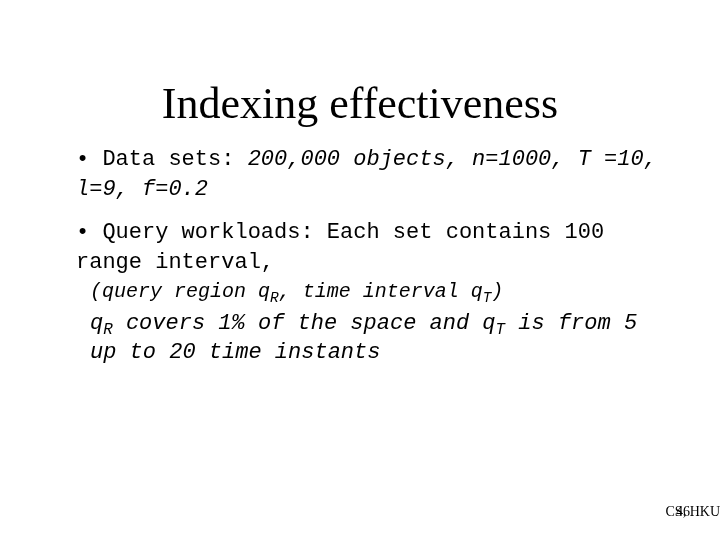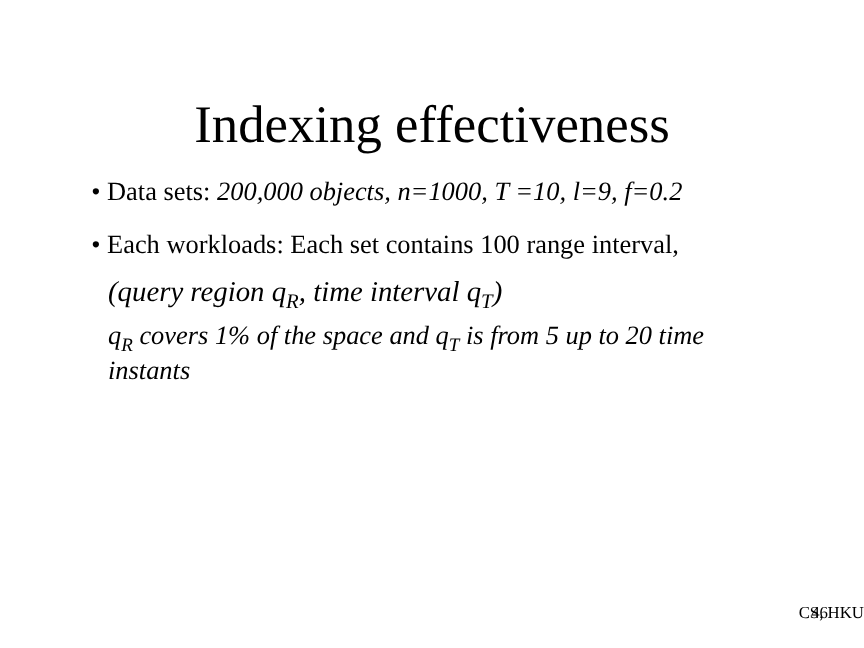--- a/index.html
+++ b/index.html
@@ -30,30 +30,30 @@
   .body {
     position: absolute;
     top: 145px;
     left: 76px;
     right: 60px;
     font-size: 22px;
     line-height: 1.35;
   }
   .bullet {
     margin-bottom: 14px;
+    font-family: Liberation Mono, monospace;
   }
   .bullet-mark {
     display: inline;
   }
   .italic { font-style: italic; }
   .sub-line {
-    margin-top: 10px;
     margin-left: 14px;
     font-style: italic;
-    font-size: 24px;
+    font-size: 20px;
   }
   .para {
     margin-top: 4px;
     margin-left: 14px;
     font-size: 22px;
   }
   .sub {
     font-size: 0.72em;
     vertical-align: sub;
     line-height: 0;
@@ -80,21 +80,21 @@
 
   <div class="title">Indexing effectiveness</div>
 
   <div class="body">
 
     <div class="bullet">
       <span class="bullet-mark">• </span><span><span>Data sets</span>: </span><span class="italic">200,000 objects, n=1000, T =10, l=9, f=0.2</span>
     </div>
 
     <div class="bullet">
-      <span class="bullet-mark">• </span><span><span>Each workloads</span>: </span><span>Each set contains 100 range interval,</span>
+      <span class="bullet-mark">• </span><span><span>Query workloads</span>: </span><span>Each set contains 100 range interval,</span>
 
       <div class="sub-line">
         <span>(query region q</span><span class="sub">R</span><span>, time interval q</span><span class="sub">T</span><span>)</span>
       </div>
 
       <div class="para">
         <span class="italic"><span>q</span><span class="sub">R</span><span> covers 1% of the space and q</span><span class="sub">T</span><span> is from 5 up to 20 time instants</span></span>
       </div>
     </div>
 

